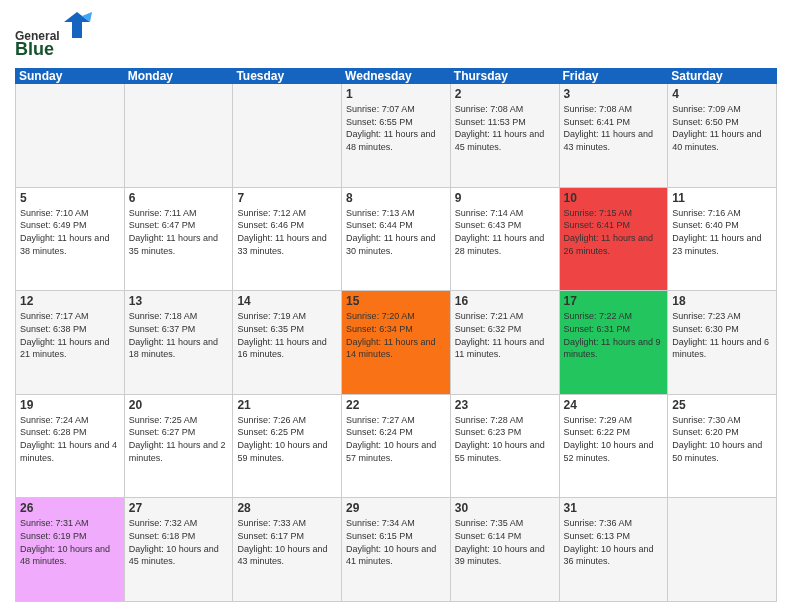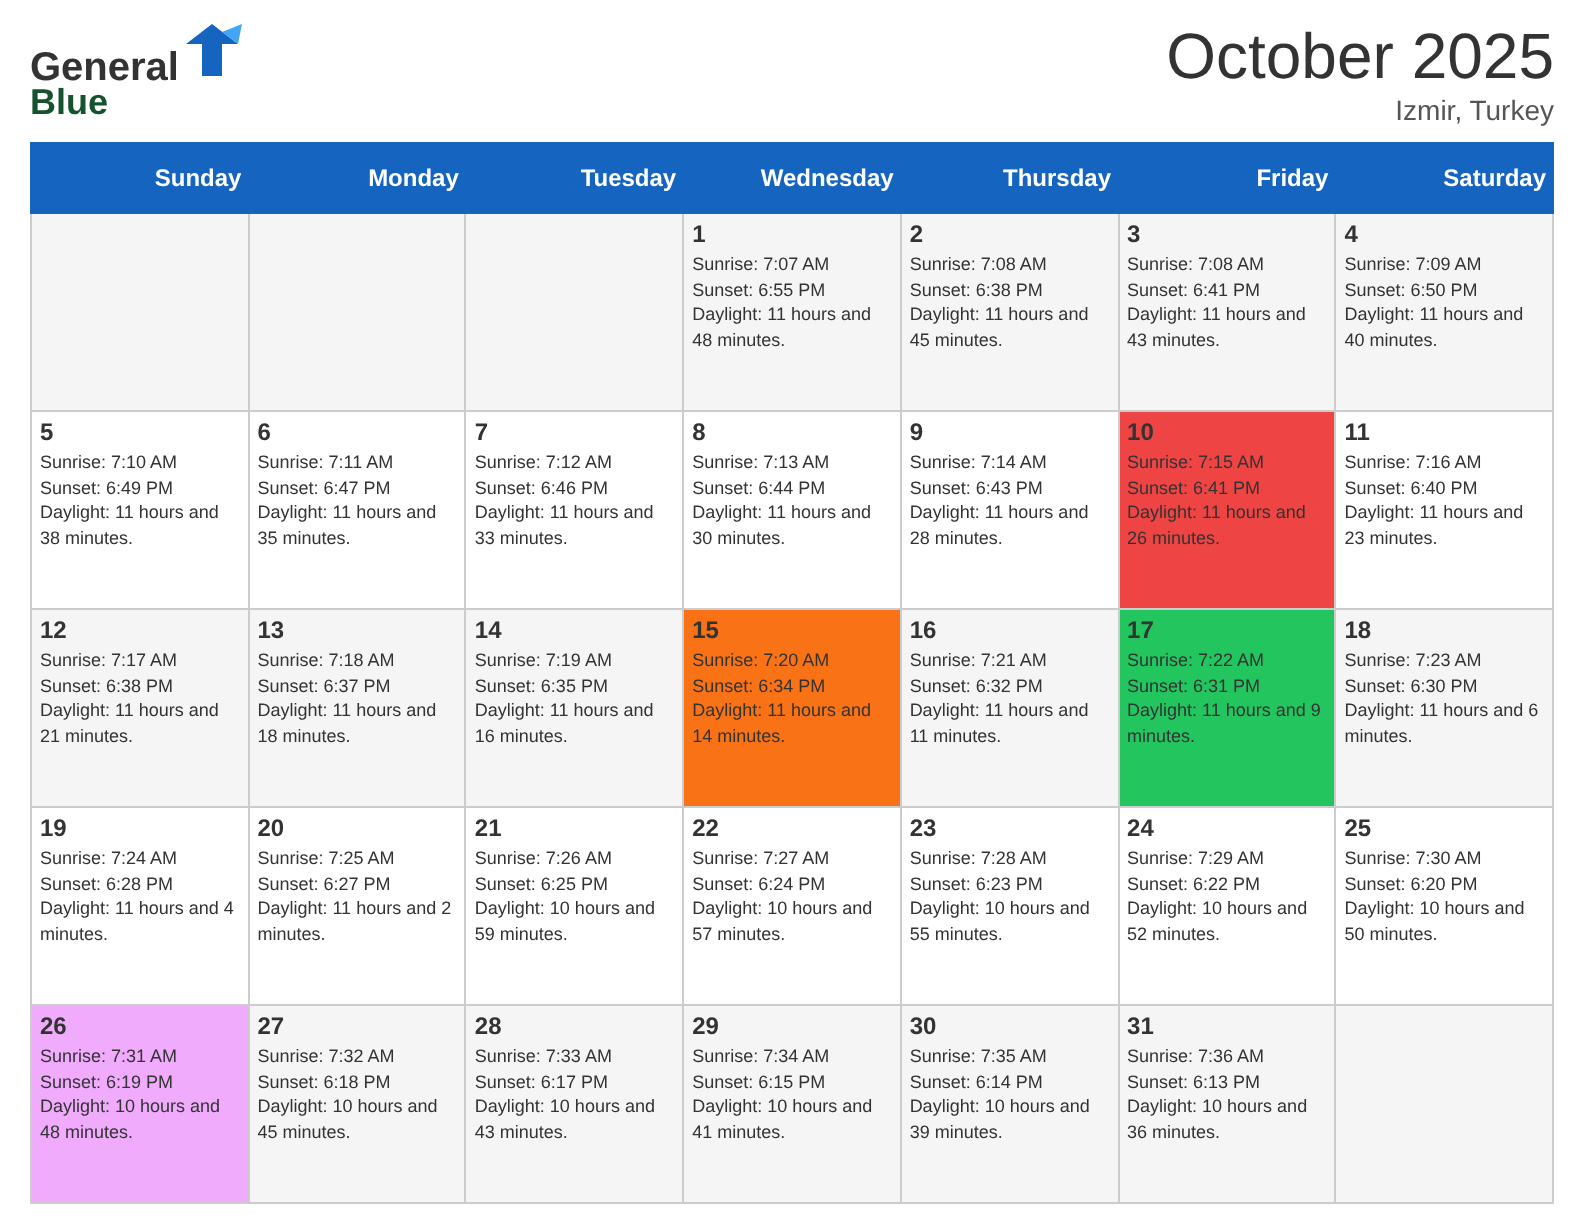--- a/index.html
+++ b/index.html
@@ -21,21 +21,21 @@
       display: flex;
       justify-content: space-between;
       align-items: flex-start;
       margin-bottom: 8px;
     }
     .logo {
       display: flex;
       align-items: center;
     }
     .logo-text {
-      font-size: 20px;
+      font-size: 12px;
       font-weight: bold;
       line-height: 1.1;
     }
     .logo-general { color: #333; }
     .logo-blue { color: #14532d; }
     .logo-icon {
       width: 30px;
       height: 30px;
       margin-left: 2px;
     }
@@ -54,22 +54,22 @@
     .calendar {
       flex: 1;
       border: 1px solid #ccc;
       border-collapse: collapse;
       width: 100%;
       table-layout: fixed;
     }
     .calendar th {
       background-color: #1565c0;
       color: #fff;
-      text-align: right;
-      padding: 10px 3px;
+      text-align: left;
+      padding: 0 3px;
       font-size: 12px;
       font-weight: bold;
       border: 1px solid #1565c0;
     }
     .calendar td {
       border: 1px solid #ccc;
       vertical-align: top;
       padding: 3px 4px;
       font-size: 9.5px;
       color: #333;
@@ -106,24 +106,20 @@
           <div class="logo-text">
             <span class="logo-general">General</span><svg class="logo-icon" viewBox="0 0 30 30">
                 <polygon points="15,2 28,12 20,12 20,28 10,28 10,12 2,12" fill="#1565c0"></polygon>
                 <polygon points="20,6 30,2 28,12" fill="#42a5f5"></polygon>
               </svg>
           </div>
         </div>
         <div class="logo-blue" style="font-size:18px;font-weight:bold;margin-top:-4px;">Blue</div>
       </div>
     </div>
-    <div class="title-area">
-      <div class="month-title">October 2025</div>
-      <div class="location">Izmir, Turkey</div>
-    </div>
   </div>
 
   <table class="calendar">
     <thead>
       <tr>
         <th>Sunday</th>
         <th>Monday</th>
         <th>Tuesday</th>
         <th>Wednesday</th>
         <th>Thursday</th>
@@ -139,21 +135,21 @@
           <td style="background-color: rgb(245, 245, 245);">
             <span class="day-number">1</span>
             <div class="day-info">Sunrise: 7:07 AM
 Sunset: 6:55 PM
 Daylight: 11 hours
 and 48 minutes.</div>
           </td>
           <td style="background-color: rgb(245, 245, 245);">
             <span class="day-number">2</span>
             <div class="day-info">Sunrise: 7:08 AM
-Sunset: 6:38 PM
+Sunset: 11:53 PM
 Daylight: 11 hours
 and 45 minutes.</div>
           </td>
           <td style="background-color: rgb(245, 245, 245);">
             <span class="day-number">3</span>
             <div class="day-info">Sunrise: 7:08 AM
 Sunset: 6:41 PM
 Daylight: 11 hours
 and 43 minutes.</div>
           </td>

